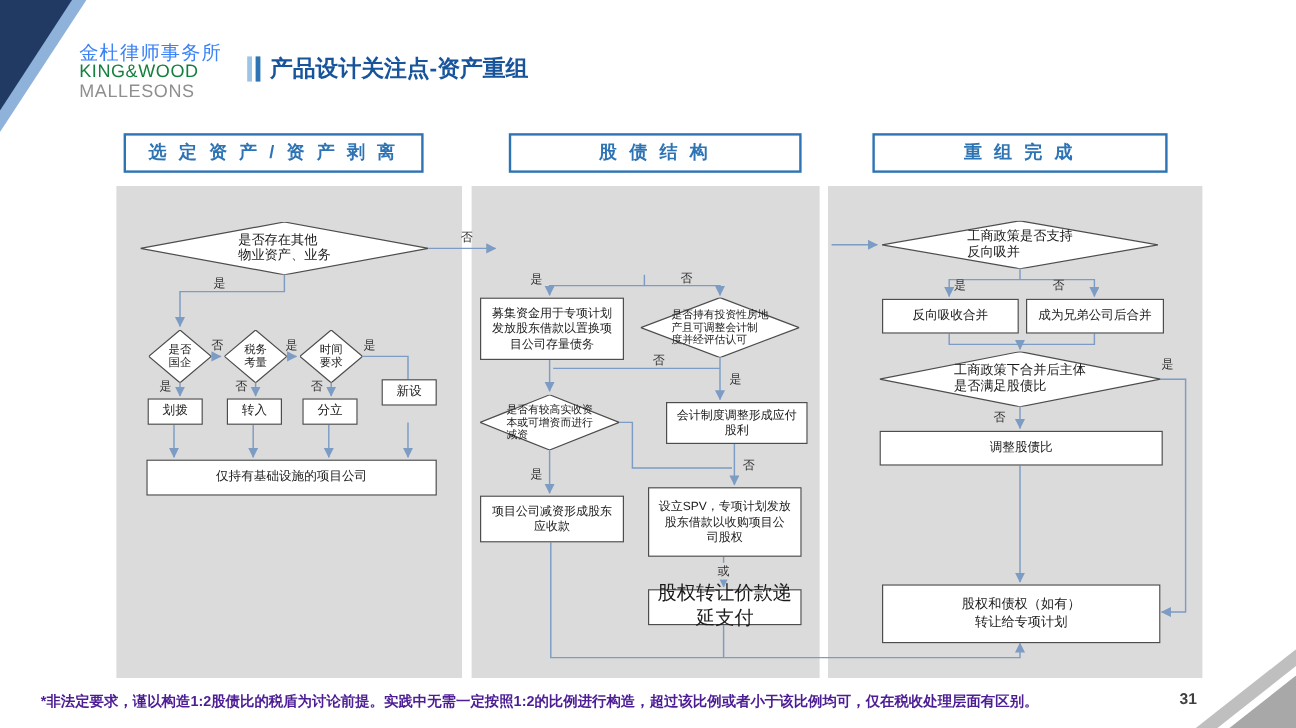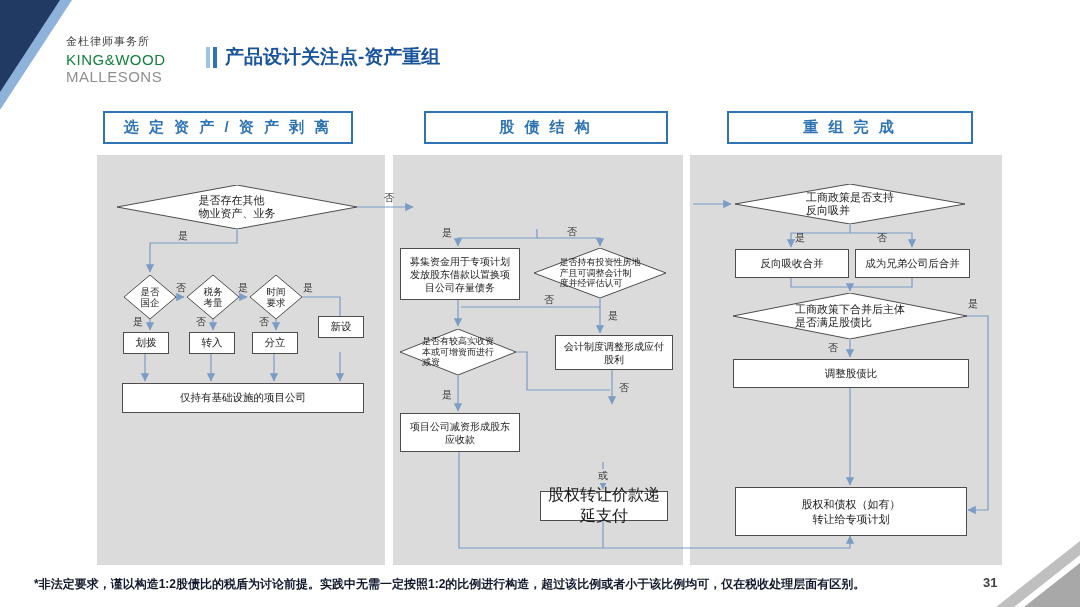--- a/index.html
+++ b/index.html
@@ -12,21 +12,21 @@
   .tl-tri-dark{position:absolute;left:0;top:0;width:60px;height:92px;background:#203A64;
     clip-path:polygon(0 0,100% 0,0 100%);}
   .br-tri-1{position:absolute;right:0;bottom:0;width:84px;height:66px;background:#BFBFBF;
     clip-path:polygon(100% 0,100% 100%,0 100%);}
   .br-tri-2{position:absolute;right:0;bottom:0;width:66px;height:52px;background:#ffffff;
     clip-path:polygon(100% 0,100% 100%,0 100%);}
   .br-tri-3{position:absolute;right:0;bottom:0;width:56px;height:44px;background:#A8A8A8;
     clip-path:polygon(100% 0,100% 100%,0 100%);}
 
   
-  .brand-cn{position:absolute;left:66px;top:34px;font-size:11px;color:#404040;letter-spacing:1px;}
+  .brand-cn{position:absolute;left:66px;top:34px;font-size:16px;color:#3b82f6;letter-spacing:1px;}
   .brand-en1{position:absolute;left:66px;top:51px;font-size:15px;color:#15803d;letter-spacing:0.5px;}
   .brand-en2{position:absolute;left:66px;top:68px;font-size:15px;color:#8F8F8F;letter-spacing:0.5px;}
 
   
   .title-bar1{position:absolute;left:206px;top:47px;width:4px;height:21px;background:#9DC3E6;}
   .title-bar2{position:absolute;left:213px;top:47px;width:4px;height:21px;background:#2E74B5;}
   .page-title{position:absolute;left:225px;top:44px;font-size:19px;font-weight:bold;color:#17549B;}
 
   
   .colhead{position:absolute;height:29px;border:2px solid #2E74B5;background:#fff;color:#2E74B5;
@@ -46,21 +46,21 @@
 
   
   .wires{position:absolute;left:0;top:0;pointer-events:none;}
   .wires polyline{fill:none;stroke:#7C9CC4;stroke-width:1.2;}
 
   
   .lab{position:absolute;transform:translate(-50%,-50%);font-size:10px;color:#333;}
   .or-lab{background:#DBDBDB;padding:0 2px;}
 
   
-  .footnote{position:absolute;left:34px;top:576px;font-size:12px;font-weight:bold;color:#0f172a;white-space:nowrap;}
+  .footnote{position:absolute;left:34px;top:576px;font-size:12px;font-weight:bold;color:#4c1d95;white-space:nowrap;}
   .pageno{position:absolute;left:983px;top:575px;font-size:13px;font-weight:bold;color:#404040;}
 </style>
 </head>
 <body>
 
 <div class="stage">
 
   <div class="tl-tri-light"></div>
   <div class="tl-tri-dark"></div>
   <div class="br-tri-1"></div>
@@ -176,20 +176,23 @@
   <div class="diamond" style="left:400px;top:329px;width:116px;height:46px;">
     <svg viewBox="0 0 100 100" preserveAspectRatio="none">
         <polygon points="50,0 100,50 50,100 0,50" fill="#fff" stroke="#4d4d4d" vector-effect="non-scaling-stroke"></polygon>
       </svg>
     <div class="dtext t9">是否有较高实收资
 本或可增资而进行
 减资</div>
   </div>
   <div class="fbox" style="left:400px;top:413px;width:118px;height:37px;font-size:10px;">项目公司减资形成股东
 应收款</div>
+  <div class="fbox" style="left:540px;top:406px;width:126px;height:56px;font-size:10px;">设立SPV，专项计划发放
+股东借款以收购项目公
+司股权</div>
   <div class="fbox" style="left:540px;top:491px;width:126px;height:28px;font-size:16px;">股权转让价款递延支付</div>
 
   <div class="diamond" style="left:735px;top:184px;width:230px;height:40px;">
     <svg viewBox="0 0 100 100" preserveAspectRatio="none">
         <polygon points="50,0 100,50 50,100 0,50" fill="#fff" stroke="#4d4d4d" vector-effect="non-scaling-stroke"></polygon>
       </svg>
     <div class="dtext t11">工商政策是否支持
 反向吸并</div>
   </div>
   <div class="fbox" style="left:735px;top:249px;width:112px;height:27px;">反向吸收合并</div>

